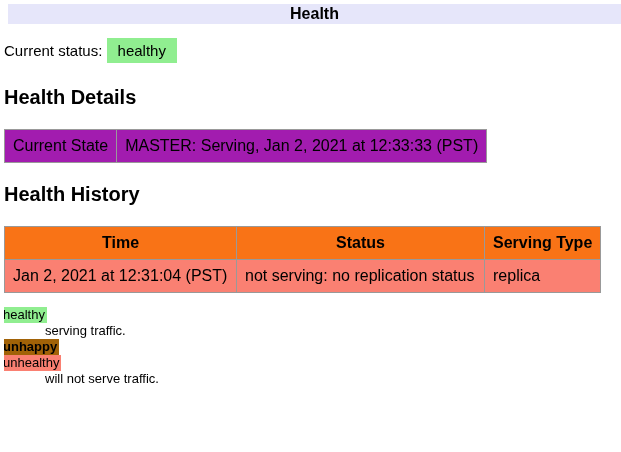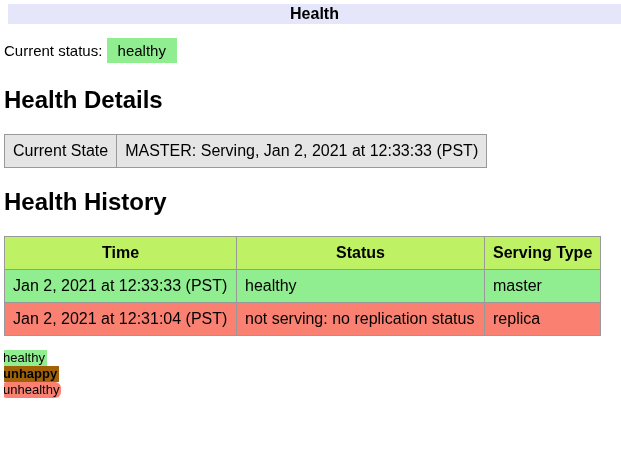--- a/index.html
+++ b/index.html
@@ -26,40 +26,40 @@
   .current-status {
     font-size: 15px;
     line-height: 30px;
     margin: 12px 0;
   }
   .status-badge {
     padding: 4px 11px;
   }
 
   h2 {
-    font-size: 24px;
+    font-size: 20px;
     font-weight: bold;
     margin: 20px 0;
   }
 
   table {
     border-collapse: collapse;
     margin: 0;
   }
   td, th {
     border: 1px solid #999999;
     padding: 7px 8px;
     font-size: 16px;
     text-align: left;
     white-space: nowrap;
   }
   th {
     font-weight: bold;
     text-align: center;
-    background: #bef264;
+    background: #f97316;
   }
   .history-table th.col-time   { width: 215px; }
   .history-table th.col-status { width: 231px; text-align: center; }
   .history-table th.col-type   { width: 87px;  }
 
   
   dl.legend {
     margin: 14px 0 0 -3px;
     font-size: 13px;
     line-height: 16px;
@@ -81,48 +81,45 @@
 
 <div class="current-status">
   <span>Current status:</span>
   <span class="status-badge" style="background-color: rgb(144, 238, 144);">healthy</span>
 </div>
 
 <h2>Health Details</h2>
 
 <table class="details-table">
   <tbody>
-    <tr style="background-color: #e5e5e5; padding-left: 44px;">
+    <tr style="background-color: #a21caf; padding-left: 44px;">
       <td>Current State</td>
       <td>MASTER: Serving, Jan 2, 2021 at 12:33:33 (PST)</td>
     </tr>
   </tbody>
 </table>
 
 <h2>Health History</h2>
 
 <table class="history-table">
   <thead>
     <tr>
       <th class="col-time">Time</th>
       <th class="col-status">Status</th>
       <th class="col-type">Serving Type</th>
     </tr>
   </thead>
   <tbody>
-    <tr style="background-color: rgb(144, 238, 144);">
-      <td>Jan 2, 2021 at 12:33:33 (PST)</td>
-      <td>healthy</td>
-      <td>master</td>
-    </tr>
     <tr style="background-color: rgb(250, 128, 114);">
       <td>Jan 2, 2021 at 12:31:04 (PST)</td>
       <td>not serving: no replication status</td>
       <td>replica</td>
     </tr>
   </tbody>
 </table>
 
 <dl class="legend">
   <dt style="background-color: rgb(144, 238, 144);">healthy</dt>
+  <dd>serving traffic.</dd>
   <dt style="background-color: #a16207; font-weight: bold;">unhappy</dt>
-  <dt style="background-color: rgb(250, 128, 114); border-radius: 6px;">unhealthy</dt>
+  <dt style="background-color: rgb(250, 128, 114);">unhealthy</dt>
+  <dd>will not serve traffic.</dd>
 </dl>
 
 </body></html>

